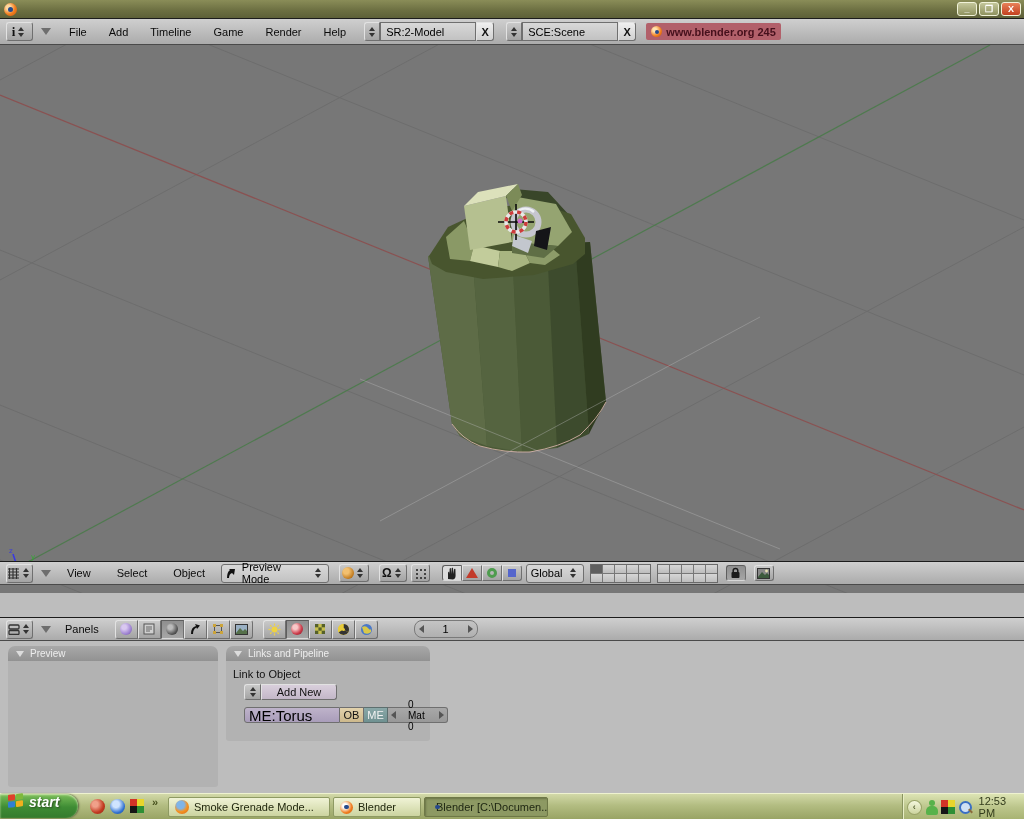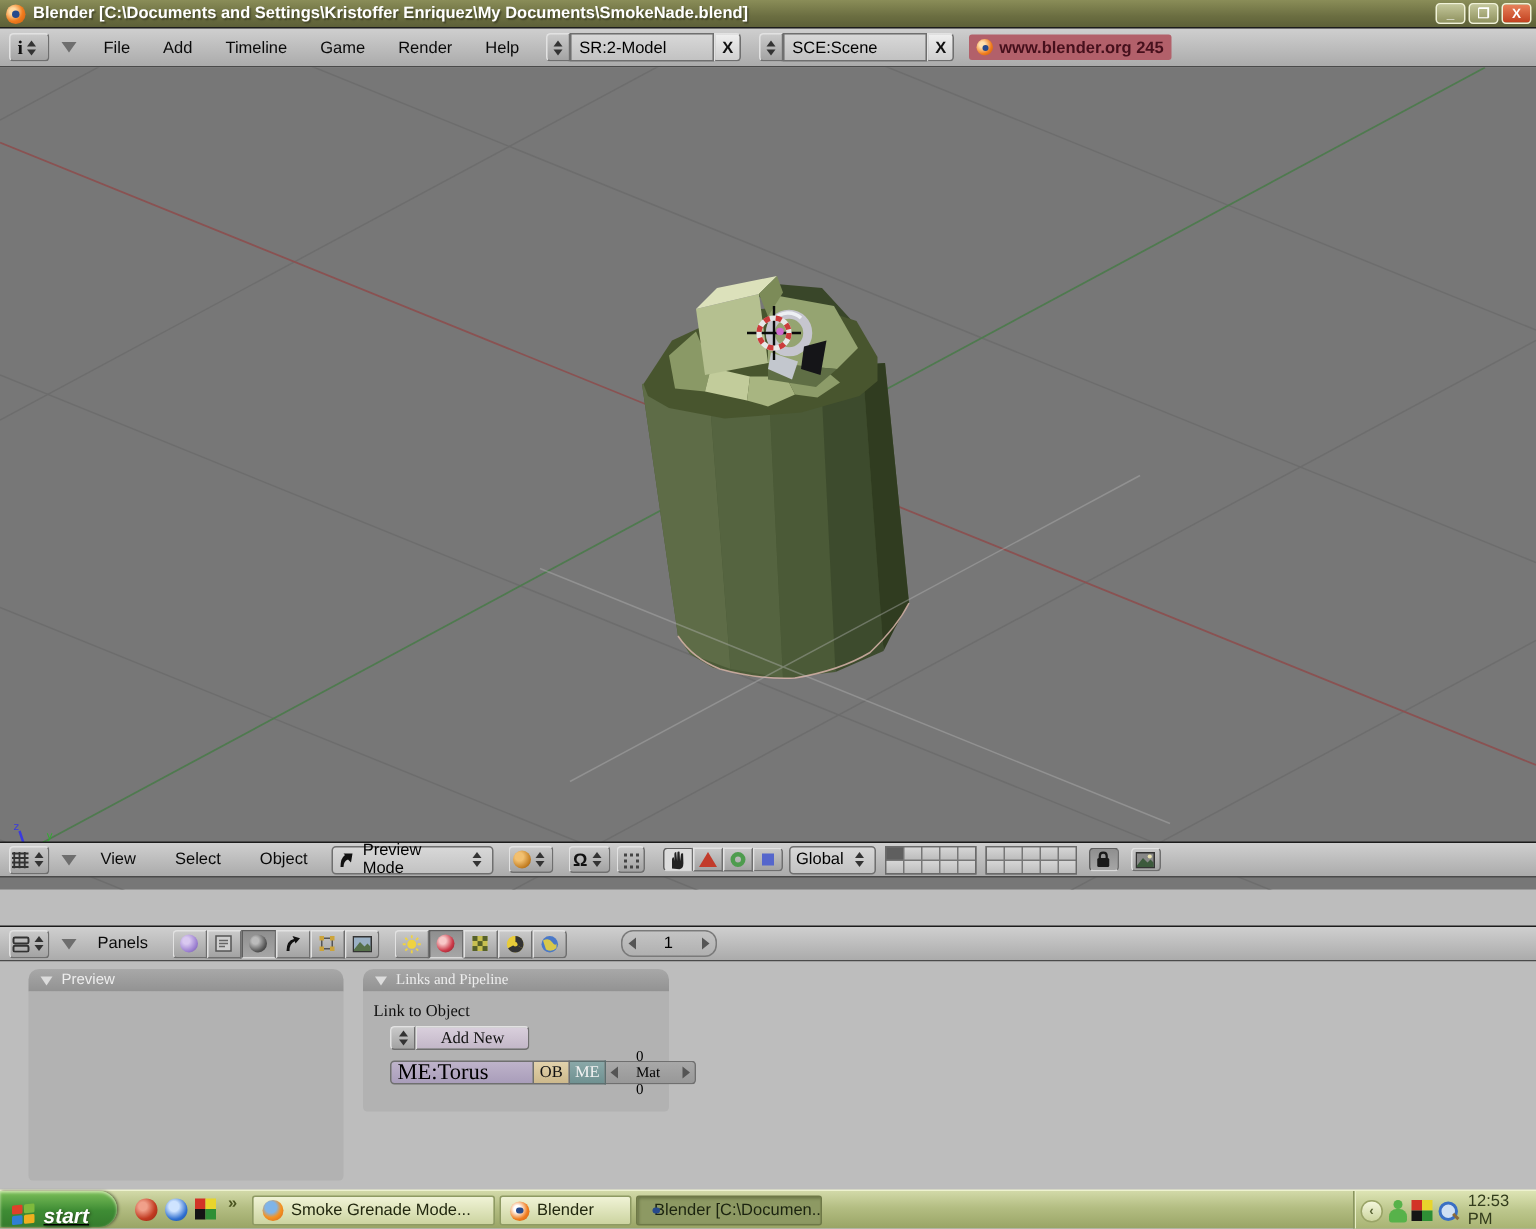--- a/index.html
+++ b/index.html
@@ -93,21 +93,21 @@
   #obBtn { width:24px; height:16px; background:linear-gradient(#e2d2ac,#cdb98c); border:1px solid #6f6f6f; border-left:none; font-size:11px; }
   #meBtn { width:24px; height:16px; background:linear-gradient(#8aa8a8,#6f9191); border:1px solid #5d6f6f; border-left:none; color:#f2f2f2; font-size:11px; }
   #matField { width:60px; height:16px; background:linear-gradient(#a8a8a8,#989898); border:1px solid #6f6f6f; border-left:none;
     border-radius:0 3px 3px 0; display:flex; align-items:center; justify-content:space-between; padding:0 3px; font-size:10px;gap:12px; }
 
   
   #taskbar { position:absolute; left:0; top:793px; width:1024px; height:26px;
     background:linear-gradient(#d2d9a8,#b3bd82 45%,#99a465); border-top:1px solid #eef2d0; }
   #startbtn { position:absolute; left:0; top:0; width:78px; height:24px; border-radius:0 12px 12px 0;
     background:linear-gradient(#7cbf5a,#3e8c34 55%,#357b2d); box-shadow:inset 0 1px 2px #cfe8b0, 1px 0 2px #5a6440;
-    display:flex; align-items:flex-end; gap:5px; padding-left:8px;text-decoration:underline; }
+    display:flex; align-items:flex-start; gap:5px; padding-left:8px; }
   #startbtn .label { color:#fff; font-size:14px; font-weight:bold; font-style:italic; text-shadow:1px 1px 2px #2a4d1e; }
   .flag { width:16px; height:15px; display:grid; grid-template-columns:7px 7px; grid-template-rows:6px 6px; gap:1px; transform:skewY(-6deg); }
   .flag i { border-radius:1px; }
   .flag i:nth-child(1){background:#e0402a;} .flag i:nth-child(2){background:#7eb93c;}
   .flag i:nth-child(3){background:#2f7fd4;} .flag i:nth-child(4){background:#f0b01e;}
   .qicon { position:absolute; top:5px; width:16px; height:16px; }
   .taskBtn { position:absolute; top:3px; height:20px; border-radius:2px; border:1px solid #8e9a63;
     background:linear-gradient(#f0f3d6,#ccd4a0); display:flex; align-items:center; gap:5px; padding:0 6px;
     font-size:11px; color:#22280f; white-space:nowrap; overflow:hidden; }
   .taskBtn.active { background:#8d9963; box-shadow:inset 1px 1px 2px #6b7547; border-color:#6e7847; color:#1c2410; }
@@ -137,21 +137,20 @@
   
   svg text { font-family:"DejaVu Sans",sans-serif; }
 </style>
 </head>
 <body>
 
 <div id="screen">
 
   <div id="titlebar">
     <div class="appicon"></div>
-    <div class="title">Blender [C:\Documents and Settings\Kristoffer Enriquez\My Documents\SmokeNade.blend]</div>
     <div class="winbtns">
       <div class="winbtn">_</div>
       <div class="winbtn">❐</div>
       <div class="winbtn close">X</div>
     </div>
   </div>
 
   <div id="topheader" class="bheader">
     <div class="bbtn winType">
       <span class="infoGlyph">i</span>
@@ -478,28 +477,28 @@
       </div>
     </div>
     <div class="numfield">
       <span class="harrow l"></span>
       <span>1</span>
       <span class="harrow r"></span>
     </div>
   </div>
 
   <div id="btnwindow">
-    <div class="panel" style="left:19px; top:5px; width:210px;text-align:center;">
+    <div class="panel" style="left:8px; top:5px; width:210px;text-align:center;">
       <div class="panelHead">
         <span class="tri"></span>
         <span>Preview</span>
       </div>
       <div class="panelBody" style="height:126px;"></div>
     </div>
-    <div class="panel" style="left:242px; top:5px; width:204px;font-family:Liberation Serif, serif;">
+    <div class="panel" style="left:226px; top:5px; width:204px;">
       <div class="panelHead">
         <span class="tri"></span>
         <span>Links and Pipeline</span>
       </div>
       <div class="panelBody" style="height:80px;">
         <div id="linkLabel">Link to Object</div>
         <div class="rowBtn" id="addNewWrap">
           <div class="bbtn" id="addNewSpin">
               <span class="spin">
                 <i class="up"></i>

